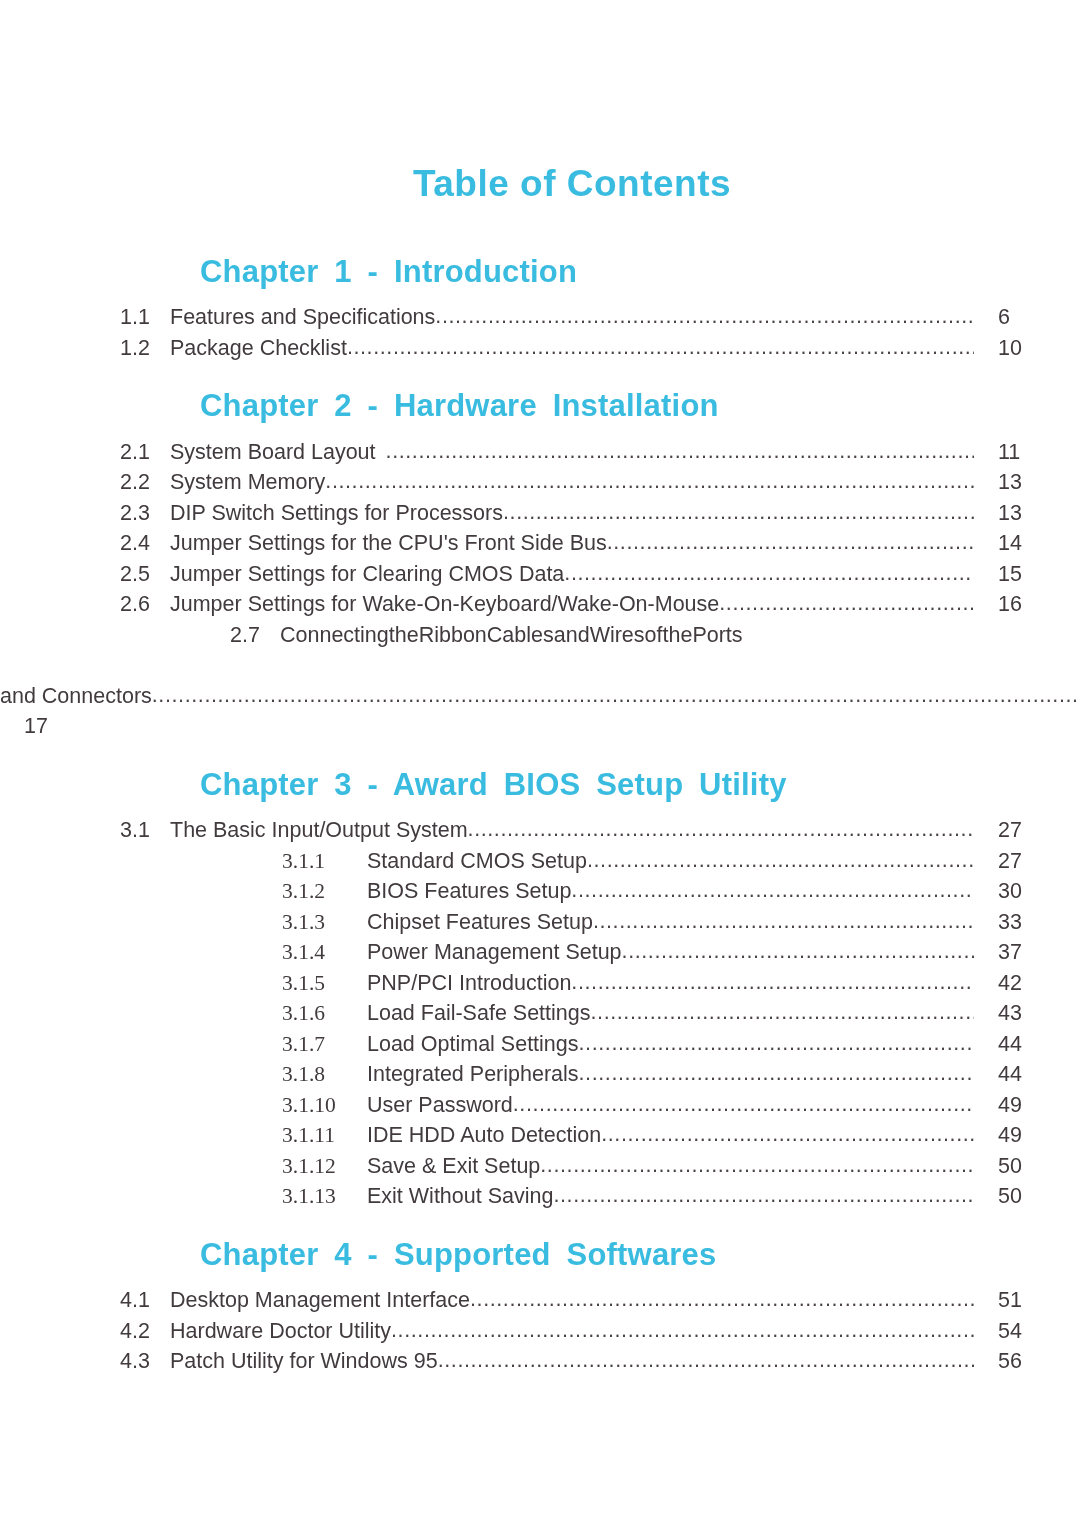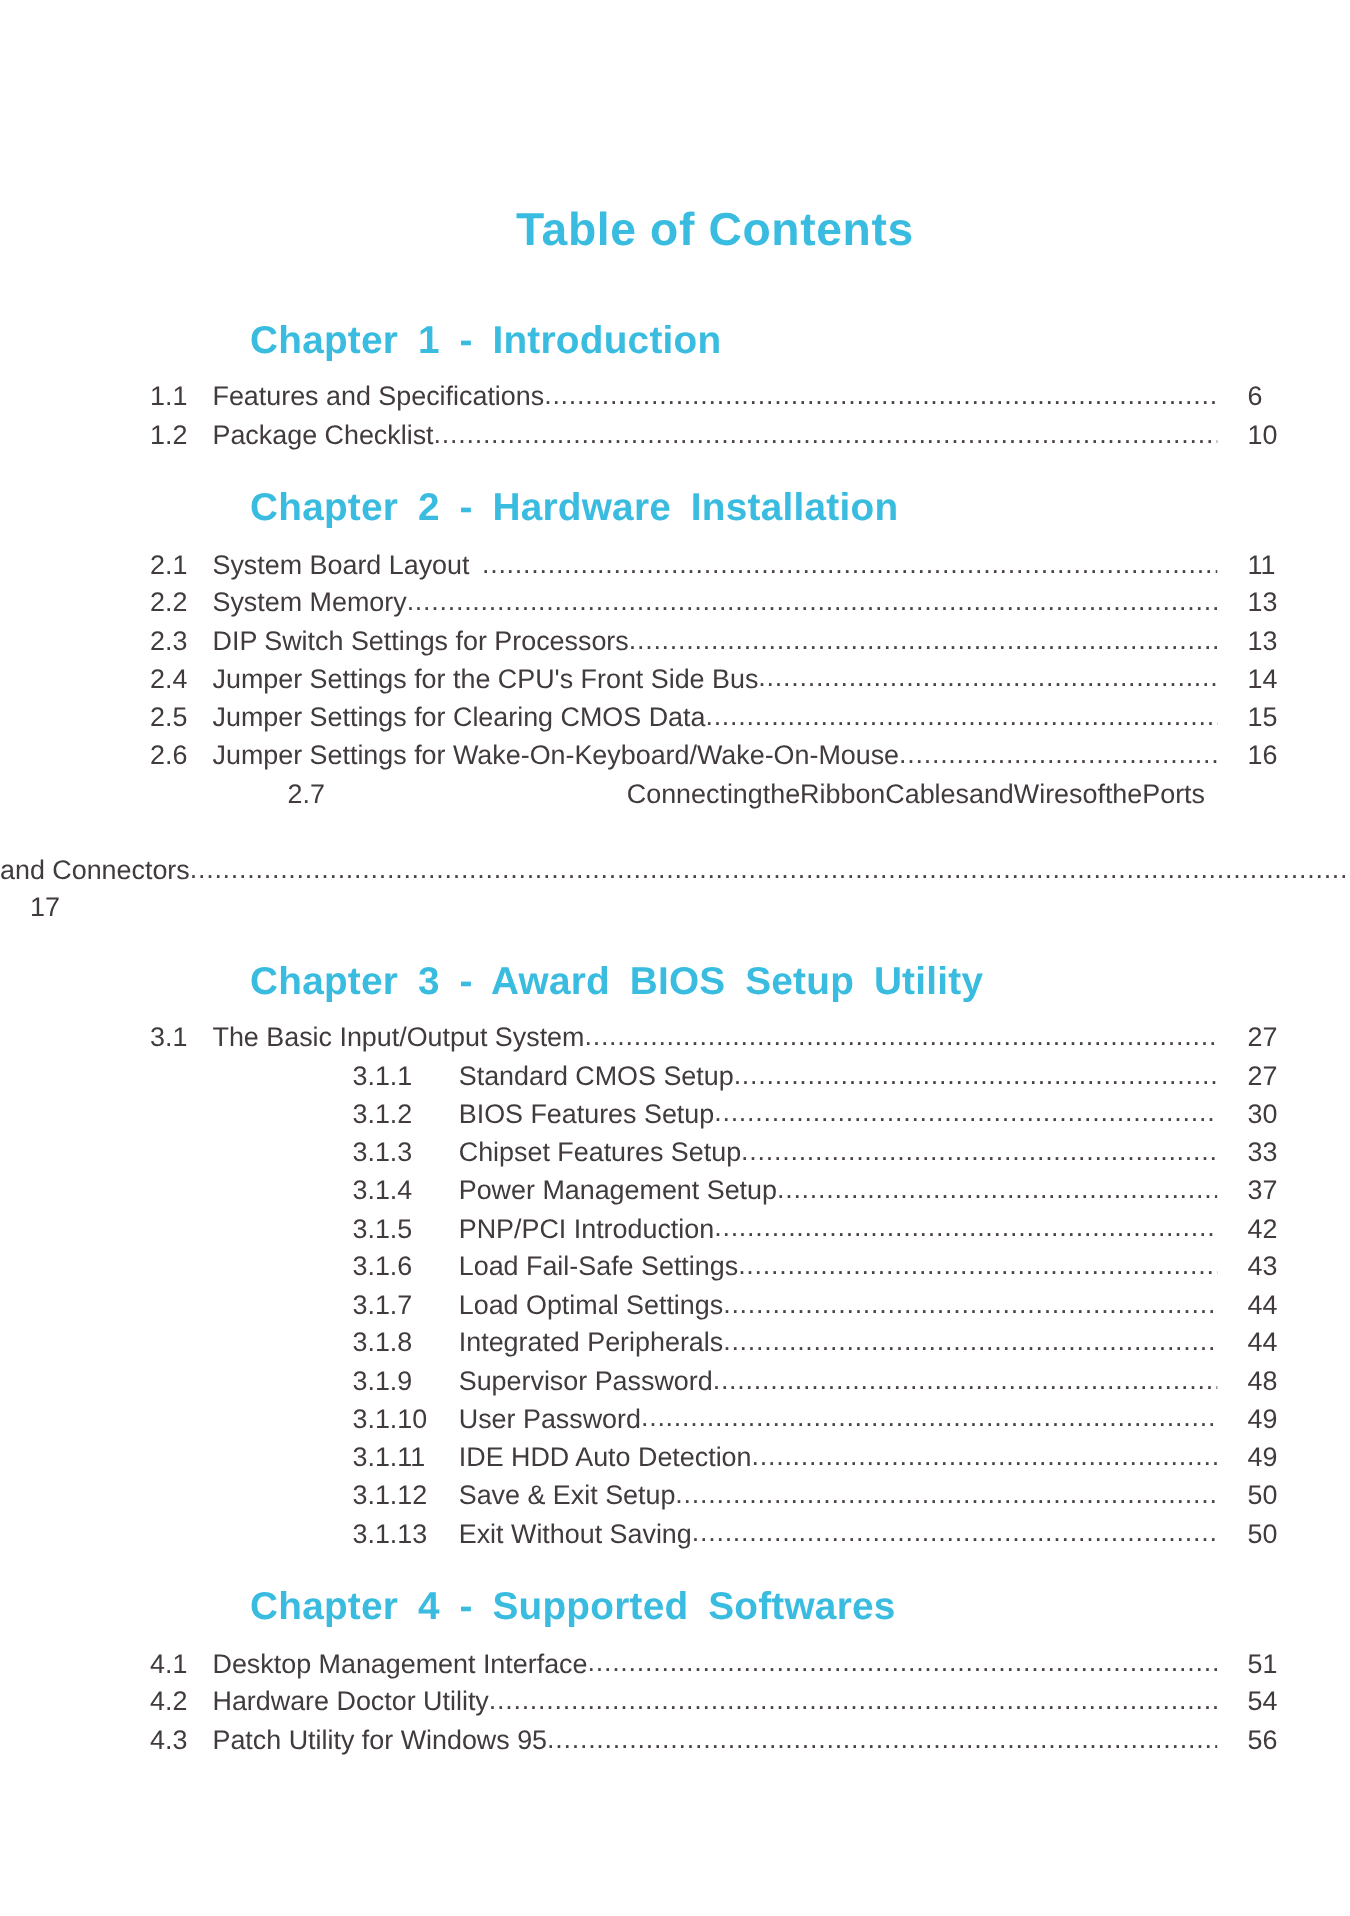--- a/index.html
+++ b/index.html
@@ -83,20 +83,21 @@
     width: 50px;
     flex: 0 0 auto;
     padding-left: 120px;
     box-sizing: content-box;
     font-variant-numeric: lining-nums;
   }
   
   .toc-entry.lvl2 .toc-num {
     padding-left: 282px;
     width: 85px;
+    font-family: Liberation Serif, serif;
   }
 
   .toc-title-wrap {
     flex: 1 1 auto;
     min-width: 0;
     overflow: hidden;
     position: relative;
     display: flex;
     align-items: flex-end;
   }
@@ -137,22 +138,22 @@
     align-items: baseline;
   }
   .toc-entry.multiline .ml-num {
     flex: 0 0 auto;
     width: 50px;
     padding-left: 230px;
   }
   .toc-entry.multiline .ml-text1 {
     flex: 1 1 auto;
     display: flex;
-    justify-content: flex-end;
-    padding-right: 116px;
+    justify-content: flex-start;
+    padding-right: 88px;
   }
   .toc-entry.multiline .ml-text1 span { white-space: pre; }
   .toc-entry.multiline .ml-line2 {
     display: flex;
     align-items: baseline;
     flex-direction: column;
   }
   .toc-entry.multiline .ml-pad {
     flex: 0 0 auto;
     width: 50px;
@@ -334,28 +335,20 @@
           </li>
           <li class="toc-entry lvl2">
             <span class="toc-num">3.1.8</span>
             <span class="toc-title-wrap">
               <span class="toc-title">Integrated Peripherals</span>
               <span class="toc-leader"></span>
             </span>
             <span class="toc-page">44</span>
           </li>
           <li class="toc-entry lvl2">
-            <span class="toc-num">3.1.9</span>
-            <span class="toc-title-wrap">
-              <span class="toc-title">Supervisor Password</span>
-              <span class="toc-leader"></span>
-            </span>
-            <span class="toc-page">48</span>
-          </li>
-          <li class="toc-entry lvl2">
             <span class="toc-num">3.1.10</span>
             <span class="toc-title-wrap">
               <span class="toc-title">User Password</span>
               <span class="toc-leader"></span>
             </span>
             <span class="toc-page">49</span>
           </li>
           <li class="toc-entry lvl2">
             <span class="toc-num">3.1.11</span>
             <span class="toc-title-wrap">

